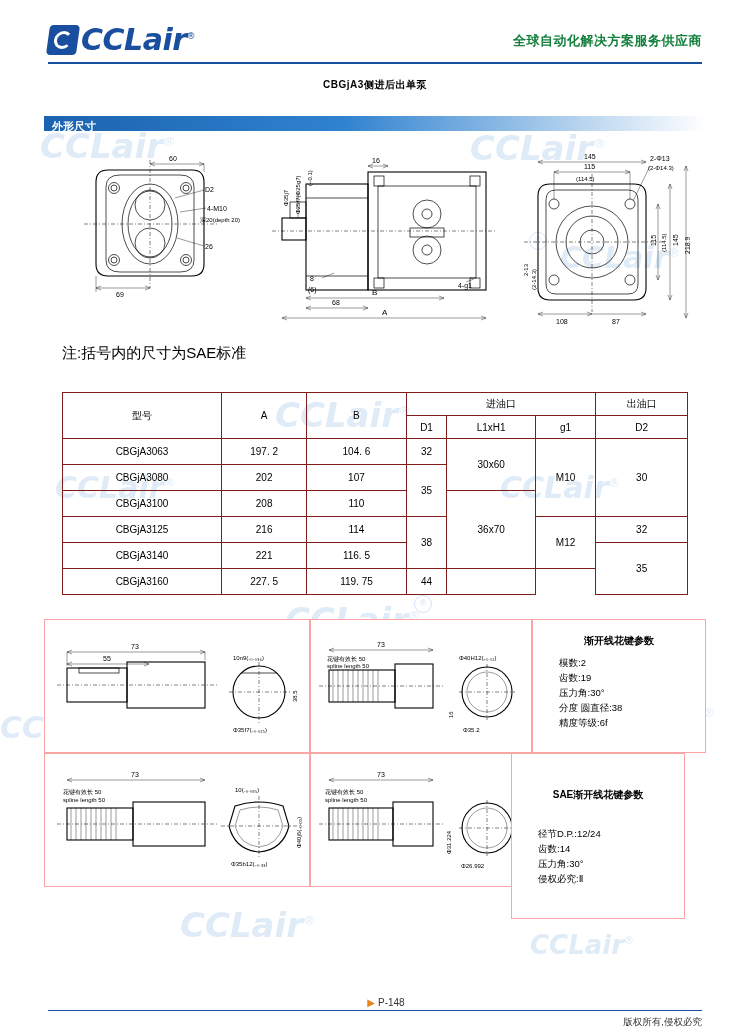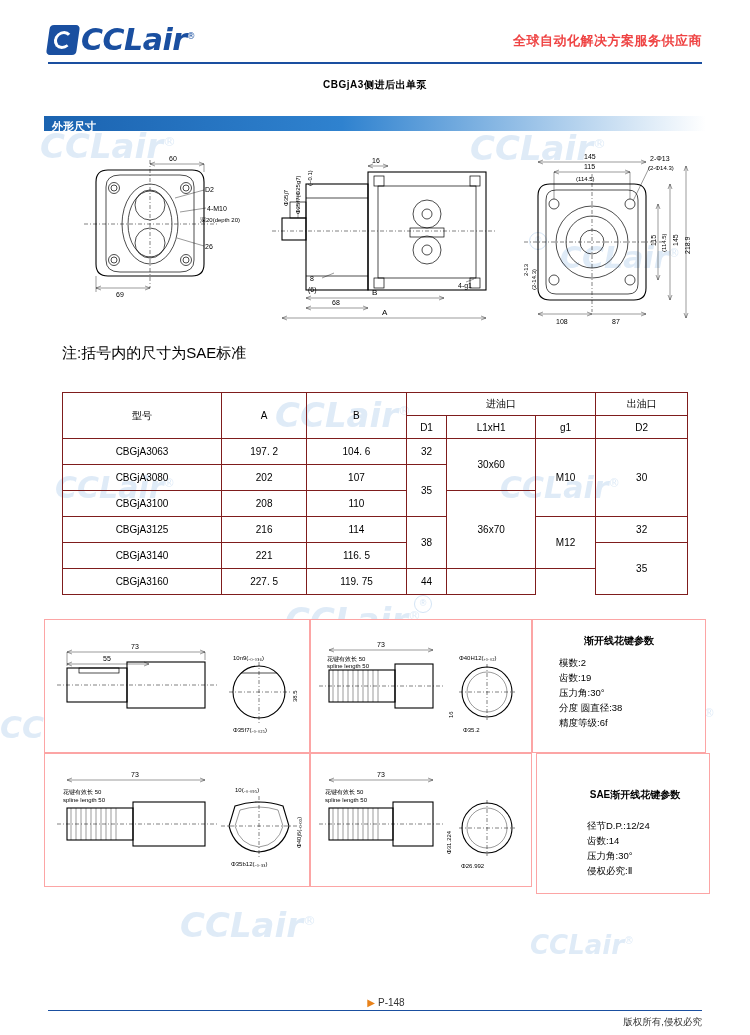--- a/index.html
+++ b/index.html
@@ -68,21 +68,21 @@
     color: #1a4fa0;
     font-style: normal;
     font-weight: normal;
   }
   .header-slogan {
     position: absolute;
     right: 48px;
     top: 32px;
     font-size: 13px;
     font-weight: bold;
-    color: #ef4444;
+    color: #15803d;
     letter-spacing: 0.5px;
   }
   .header-rule {
     position: absolute;
     left: 48px;
     right: 48px;
     top: 62px;
     height: 2px;
     background: #1a4fa0;
   }
@@ -179,36 +179,36 @@
     position: absolute;
     border: 1px solid #fca5a5;
     box-sizing: border-box;
     background: #fff;
   }
   #panel-1 { left: 0;   top: 0;   width: 266px; height: 134px; }
   #panel-2 { left: 266px; top: 0; width: 222px; height: 134px; }
   #panel-3 { left: 488px; top: 0; width: 174px; height: 134px; }
   #panel-4 { left: 0;   top: 134px; width: 266px; height: 134px; }
   #panel-5 { left: 266px; top: 134px; width: 222px; height: 134px; }
-  #panel-6 { left: 492px; top: 134px; width: 174px; height: 141px; padding-left: 24px; }
+  #panel-6 { left: 467px; top: 134px; width: 174px; height: 166px; }
 
   .param-title {
     font-size: 10px;
     font-weight: bold;
     text-align: center;
     margin-top: 14px;
   }
   .param-list {
     font-size: 9.5px;
     line-height: 15px;
     margin-left: 26px;
     margin-top: 7px;
   }
   .param-title-sae { margin-top: 34px; }
-  .param-list-sae { margin-top: 16px; }
+  .param-list-sae { margin-top: 24px; }
 
   
   .footer-rule {
     position: absolute;
     left: 48px;
     right: 48px;
     bottom: 24px;
     height: 1.5px;
     background: #1a4fa0;
   }

